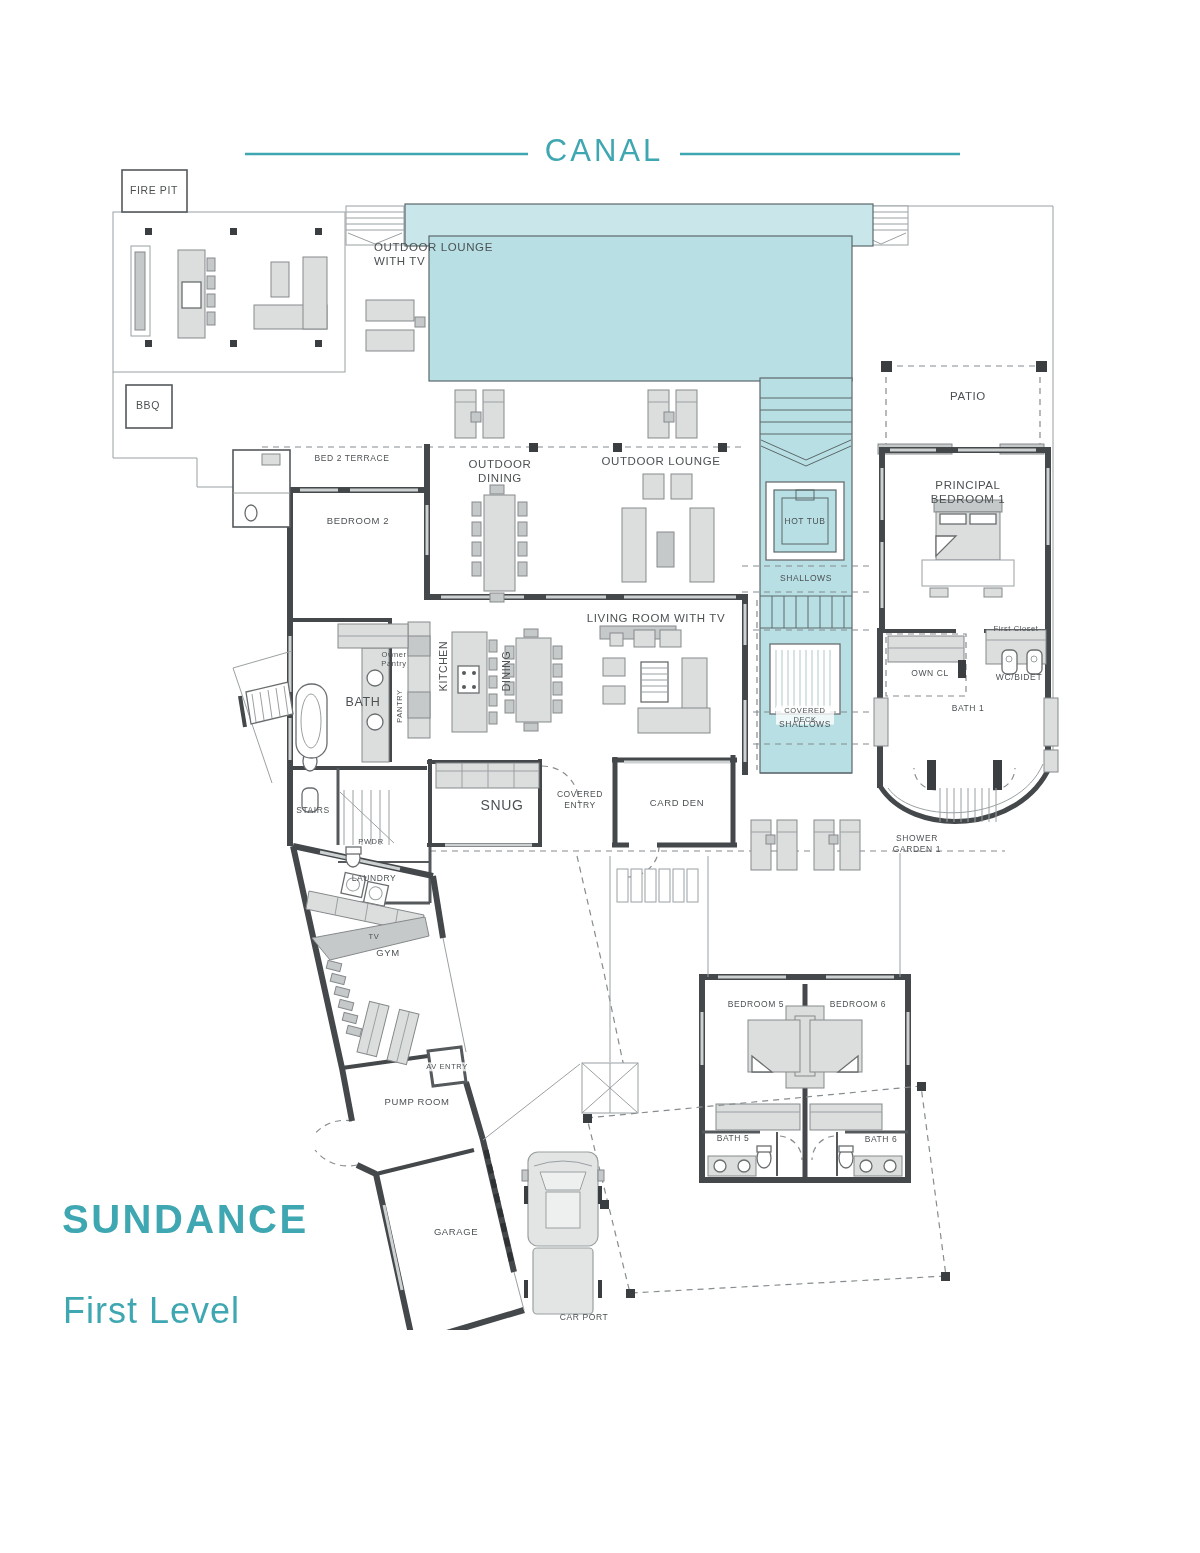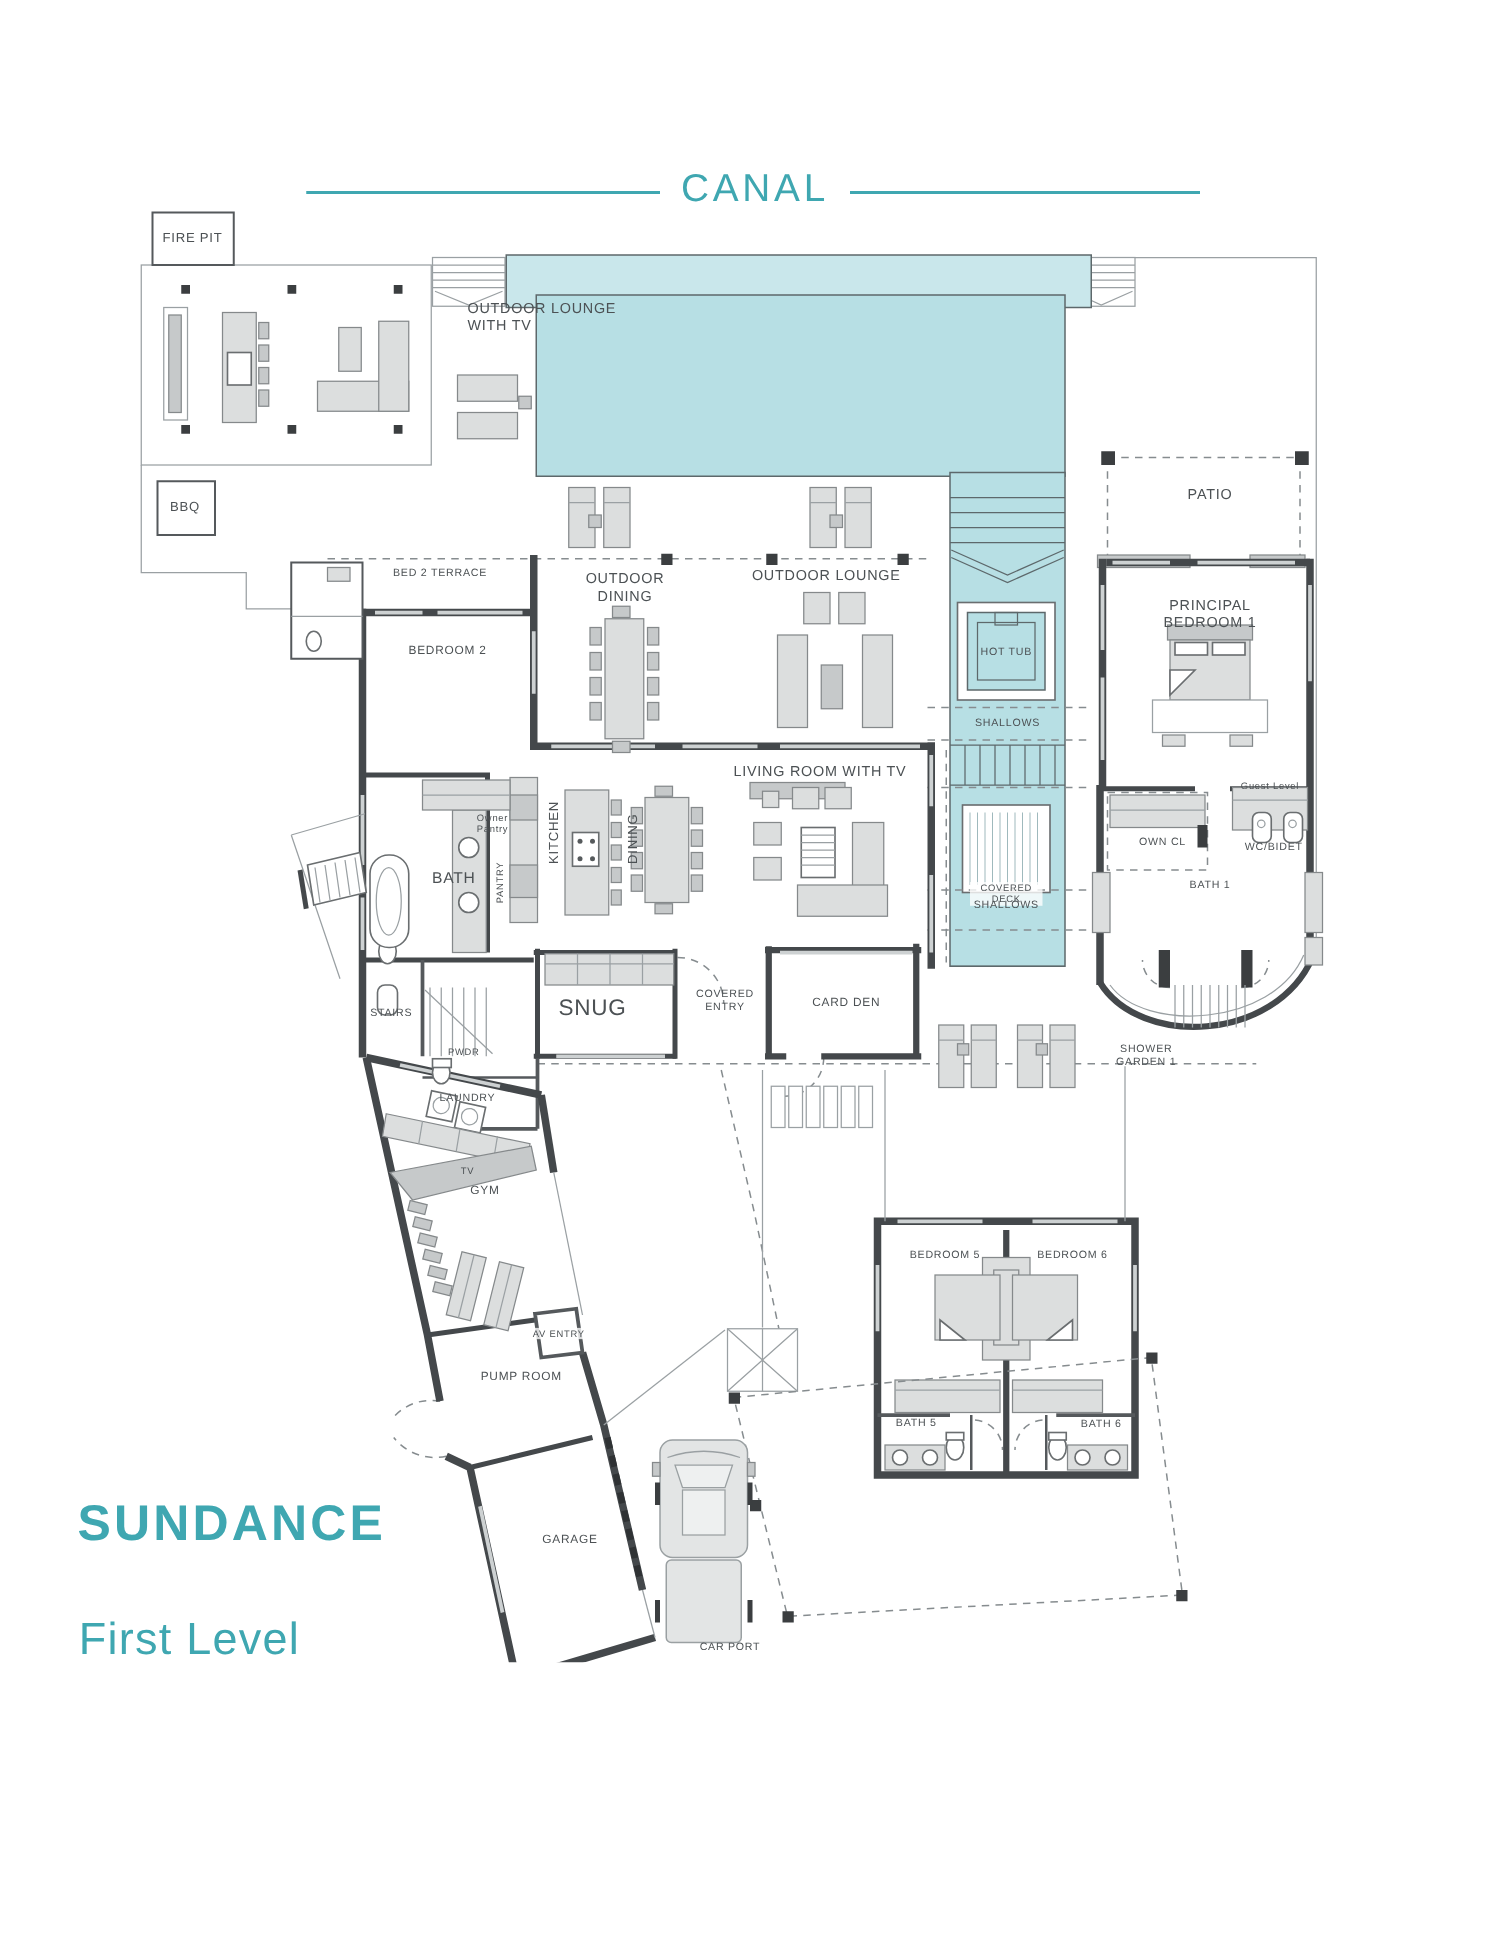--- a/index.html
+++ b/index.html
@@ -33,21 +33,21 @@
   .gd{stroke:#2F3234;stroke-width:5;fill:none;stroke-dasharray:9 6;}
   .carb{fill:#E3E5E5;stroke:#9AA0A2;stroke-width:1.2;}
   
   .lbl{position:absolute;color:var(--label,#4C5154);letter-spacing:.6px;text-align:center;
        transform:translate(-50%,-50%);white-space:nowrap;line-height:1.25;}
   .wrap{white-space:normal;}
   .left{text-align:left;transform:translate(0,0);}
   .vert{transform:translate(-50%,-50%) rotate(-90deg);}
   .bg{background:rgba(255,255,255,.78);padding:0 2px;}
   .s7{font-size:7.5px;} .s8{font-size:8.5px;} .s9{font-size:9.5px;} .s10{font-size:10.5px;}
-  .s11{font-size:11.5px;} .s12{font-size:12.5px;margin-left:19px;} .s13{font-size:18px;}
+  .s11{font-size:11.5px;} .s12{font-size:12.5px;margin-left:19px;} .s13{font-size:14px;margin-left:28px;}
   .canal{color:var(--teal,#3FA7B1);font-size:31px;letter-spacing:3px;font-weight:400;}
   .big-name{position:absolute;color:var(--teal,#3FA7B1);font-size:40px;letter-spacing:2.5px;font-weight:600;}
   .big-level{position:absolute;color:var(--teal,#3FA7B1);font-size:36px;letter-spacing:1px;font-weight:400;}
 </style>
 </head>
 <body>
 
 <div class="stage">
 
 <svg width="1200" height="1553" viewBox="0 0 1200 1553">
@@ -437,21 +437,21 @@
 <div class="lbl s8" style="left:805px;top:724px;">SHALLOWS</div>
 
 <div class="lbl s9" style="left:358px;top:521px;">BEDROOM 2</div>
 <div class="lbl s11 wrap" style="left:968px;top:492px;width:118px;">PRINCIPAL BEDROOM 1</div>
 <div class="lbl s11" style="left:656px;top:618px;">LIVING ROOM WITH TV</div>
 <div class="lbl s10 vert" style="left:444px;top:666px;">KITCHEN</div>
 <div class="lbl s10 vert" style="left:507px;top:671px;">DINING</div>
 <div class="lbl s7 vert" style="left:400px;top:706px;">PANTRY</div>
 <div class="lbl s7 wrap" style="left:394px;top:659px;width:42px;">Owner Pantry</div>
 <div class="lbl s12" style="left:344px;top:703px;">BATH</div>
-<div class="lbl s7" style="left:1016px;top:629px;">Guest Level</div>
+<div class="lbl s7" style="left:1016px;top:629px;">First Closet</div>
 <div class="lbl s8" style="left:930px;top:673px;">OWN CL</div>
 <div class="lbl s8" style="left:1019px;top:677px;">WC/BIDET</div>
 <div class="lbl s8" style="left:968px;top:708px;">BATH 1</div>
 <div class="lbl s8 wrap" style="left:917px;top:844px;width:74px;">SHOWER GARDEN 1</div>
 
 <div class="lbl s8" style="left:313px;top:810px;">STAIRS</div>
 <div class="lbl s7" style="left:371px;top:842px;">PWDR</div>
 <div class="lbl s8" style="left:374px;top:878px;">LAUNDRY</div>
 <div class="lbl s13" style="left:474px;top:806px;">SNUG</div>
 <div class="lbl s8 wrap" style="left:580px;top:800px;width:64px;">COVERED ENTRY</div>

